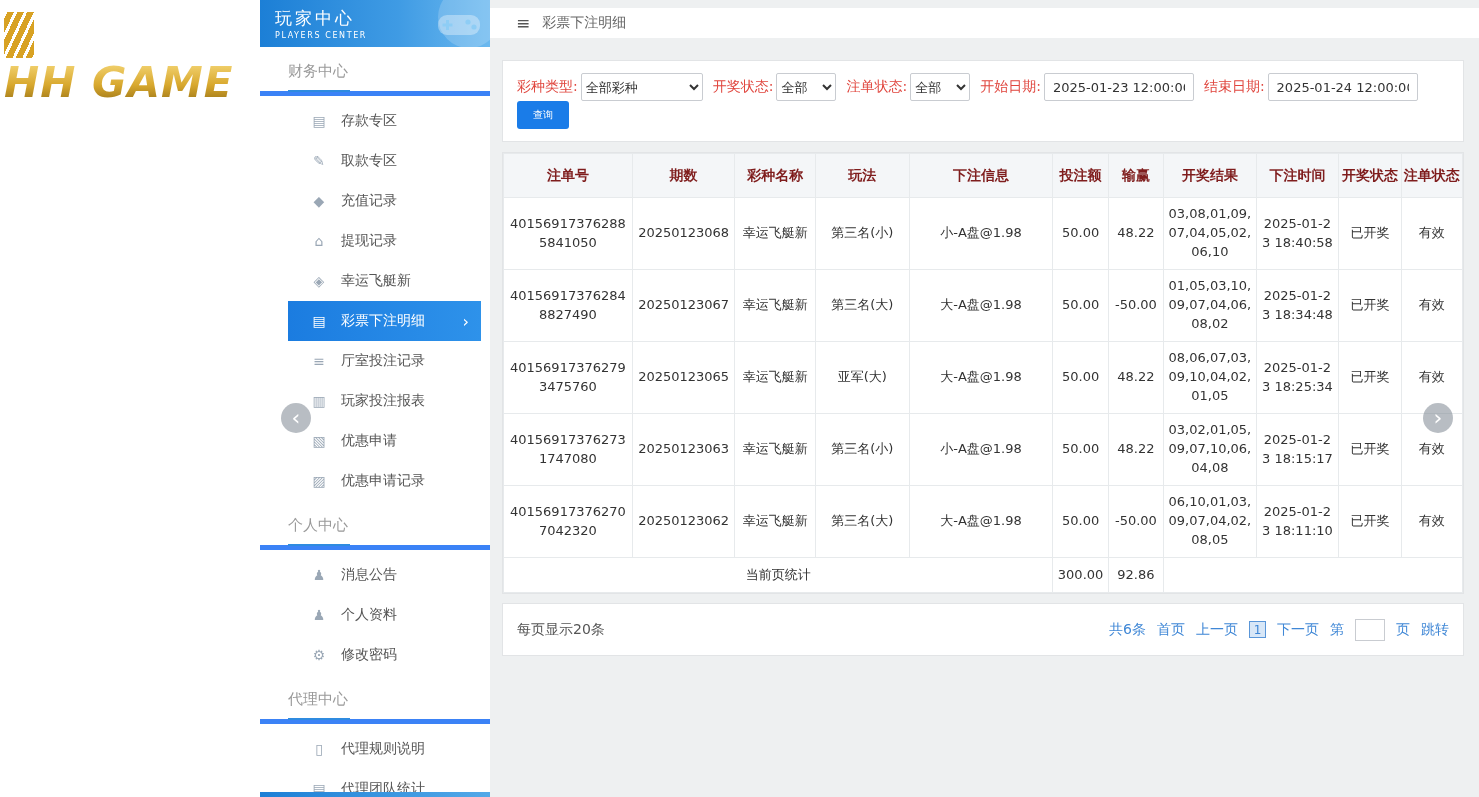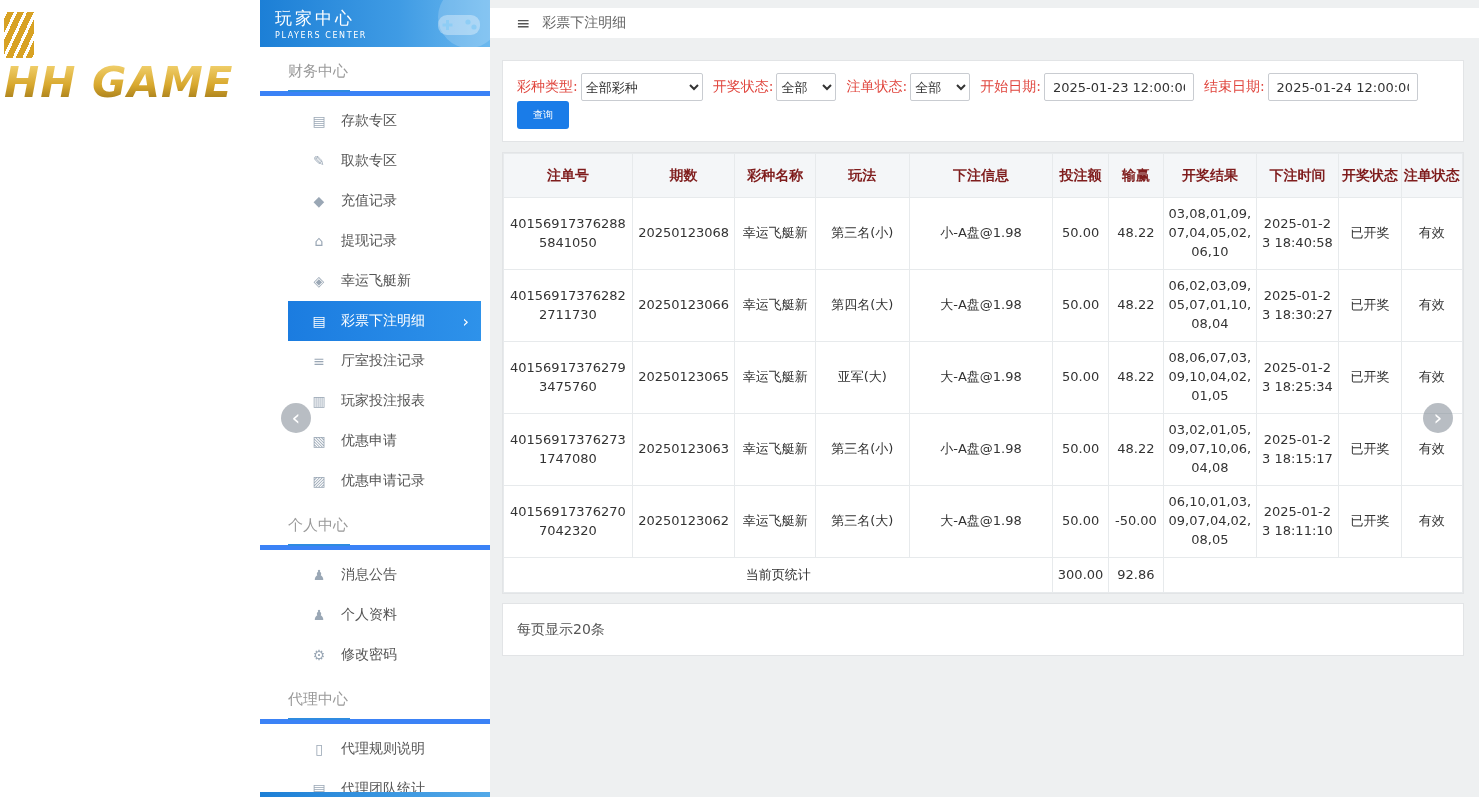--- a/index.html
+++ b/index.html
@@ -244,29 +244,29 @@
                 <td>第三名(小)</td>
                 <td>小-A盘@1.98</td>
                 <td>50.00</td>
                 <td>48.22</td>
                 <td>03,08,01,09,07,04,05,02,06,10</td>
                 <td>2025-01-23 18:40:58</td>
                 <td>已开奖</td>
                 <td>有效</td>
               </tr>
               <tr class="data-row">
-                <td>401569173762822711730</td>
-                <td>20250123066</td>
-                <td>幸运飞艇新</td>
-                <td>第四名(大)</td>
+                <td>401569173762848827490</td>
+                <td>20250123067</td>
+                <td>幸运飞艇新</td>
+                <td>第三名(大)</td>
                 <td>大-A盘@1.98</td>
                 <td>50.00</td>
-                <td>48.22</td>
-                <td>06,02,03,09,05,07,01,10,08,04</td>
-                <td>2025-01-23 18:30:27</td>
+                <td>-50.00</td>
+                <td>01,05,03,10,09,07,04,06,08,02</td>
+                <td>2025-01-23 18:34:48</td>
                 <td>已开奖</td>
                 <td>有效</td>
               </tr>
               <tr class="data-row">
                 <td>401569173762793475760</td>
                 <td>20250123065</td>
                 <td>幸运飞艇新</td>
                 <td>亚军(大)</td>
                 <td>大-A盘@1.98</td>
                 <td>50.00</td>
@@ -307,20 +307,31 @@
                 <td>300.00</td>
                 <td>92.86</td>
                 <td colspan="4"></td>
               </tr>
             </tbody>
         </table>
       </section>
 
       <section class="footer-panel">
         <span class="page-size">每页显示20条</span>
+        <div class="pager">
+          <span class="total">共6条</span>
+          <span class="plink">首页</span>
+          <span class="plink">上一页</span>
+          <span class="page-num">1</span>
+          <span class="plink">下一页</span>
+          <span class="jump-label">第</span>
+          <input class="jump-input" type="text" style="">
+          <span class="jump-label">页</span>
+          <span class="plink">跳转</span>
+        </div>
       </section>
 
     </div>
   </main>
 
   <div class="nav-arrow left">‹</div>
   <div class="nav-arrow right">›</div>
 
 </div>
 

